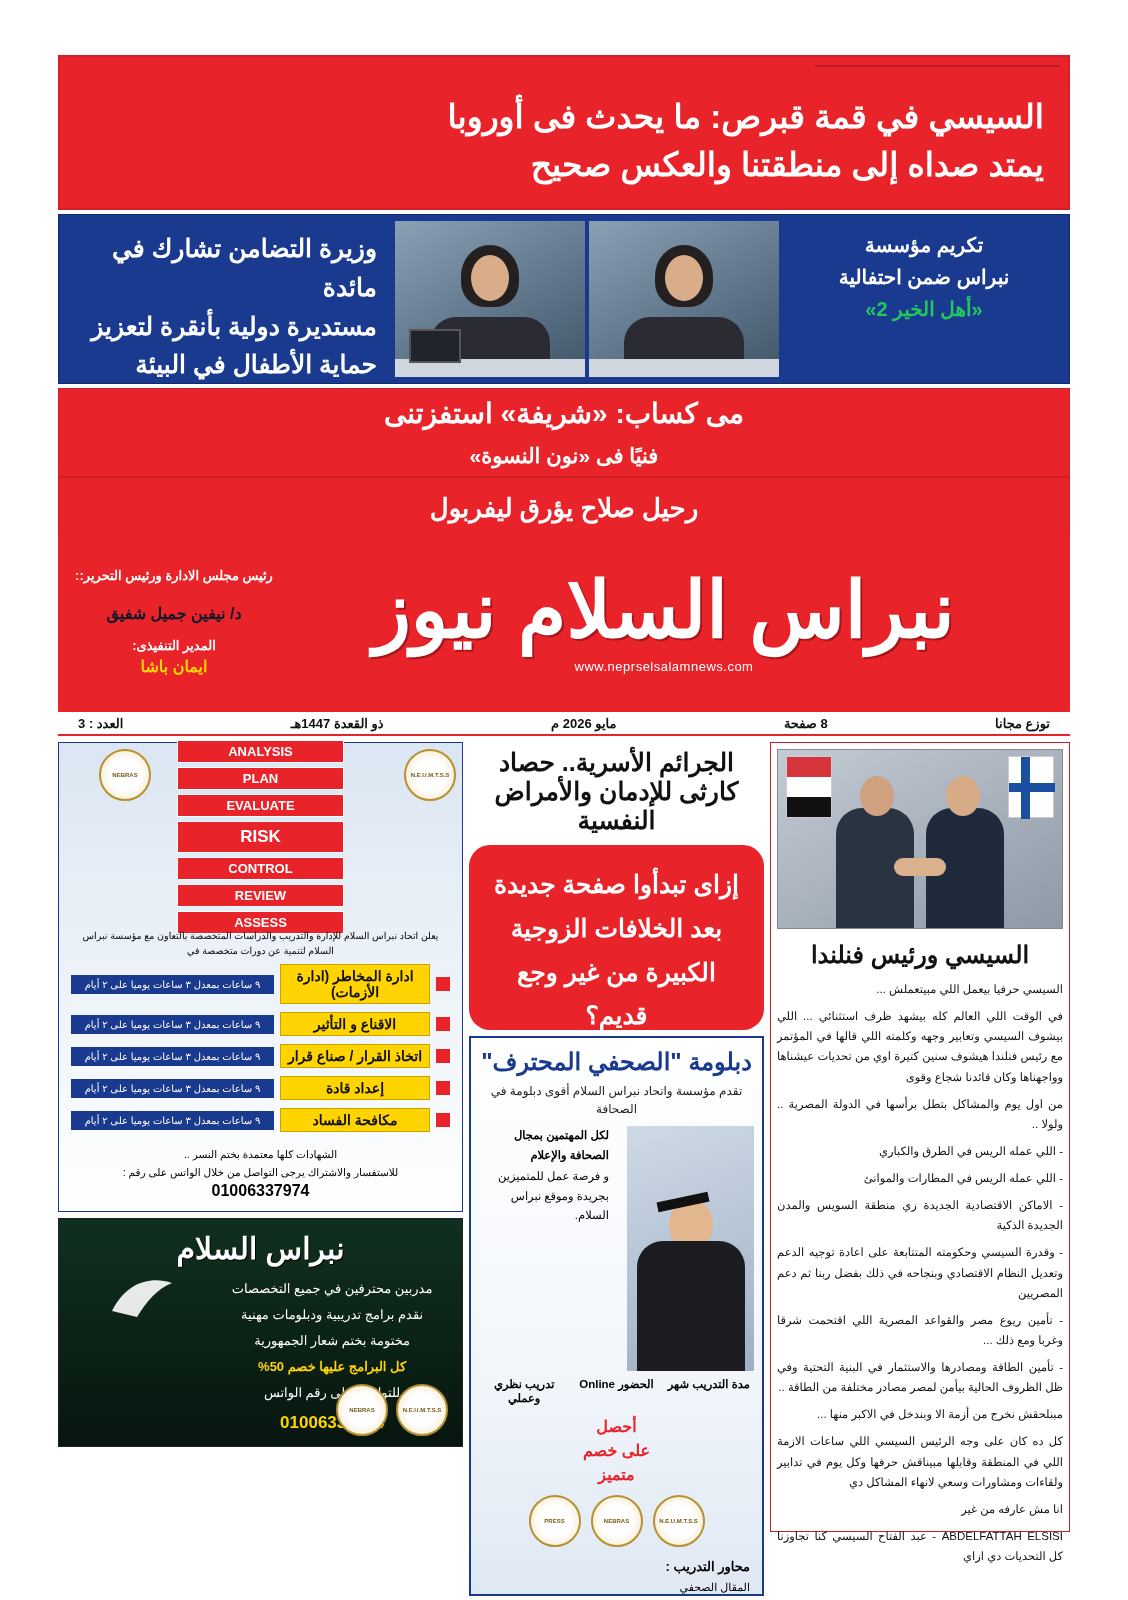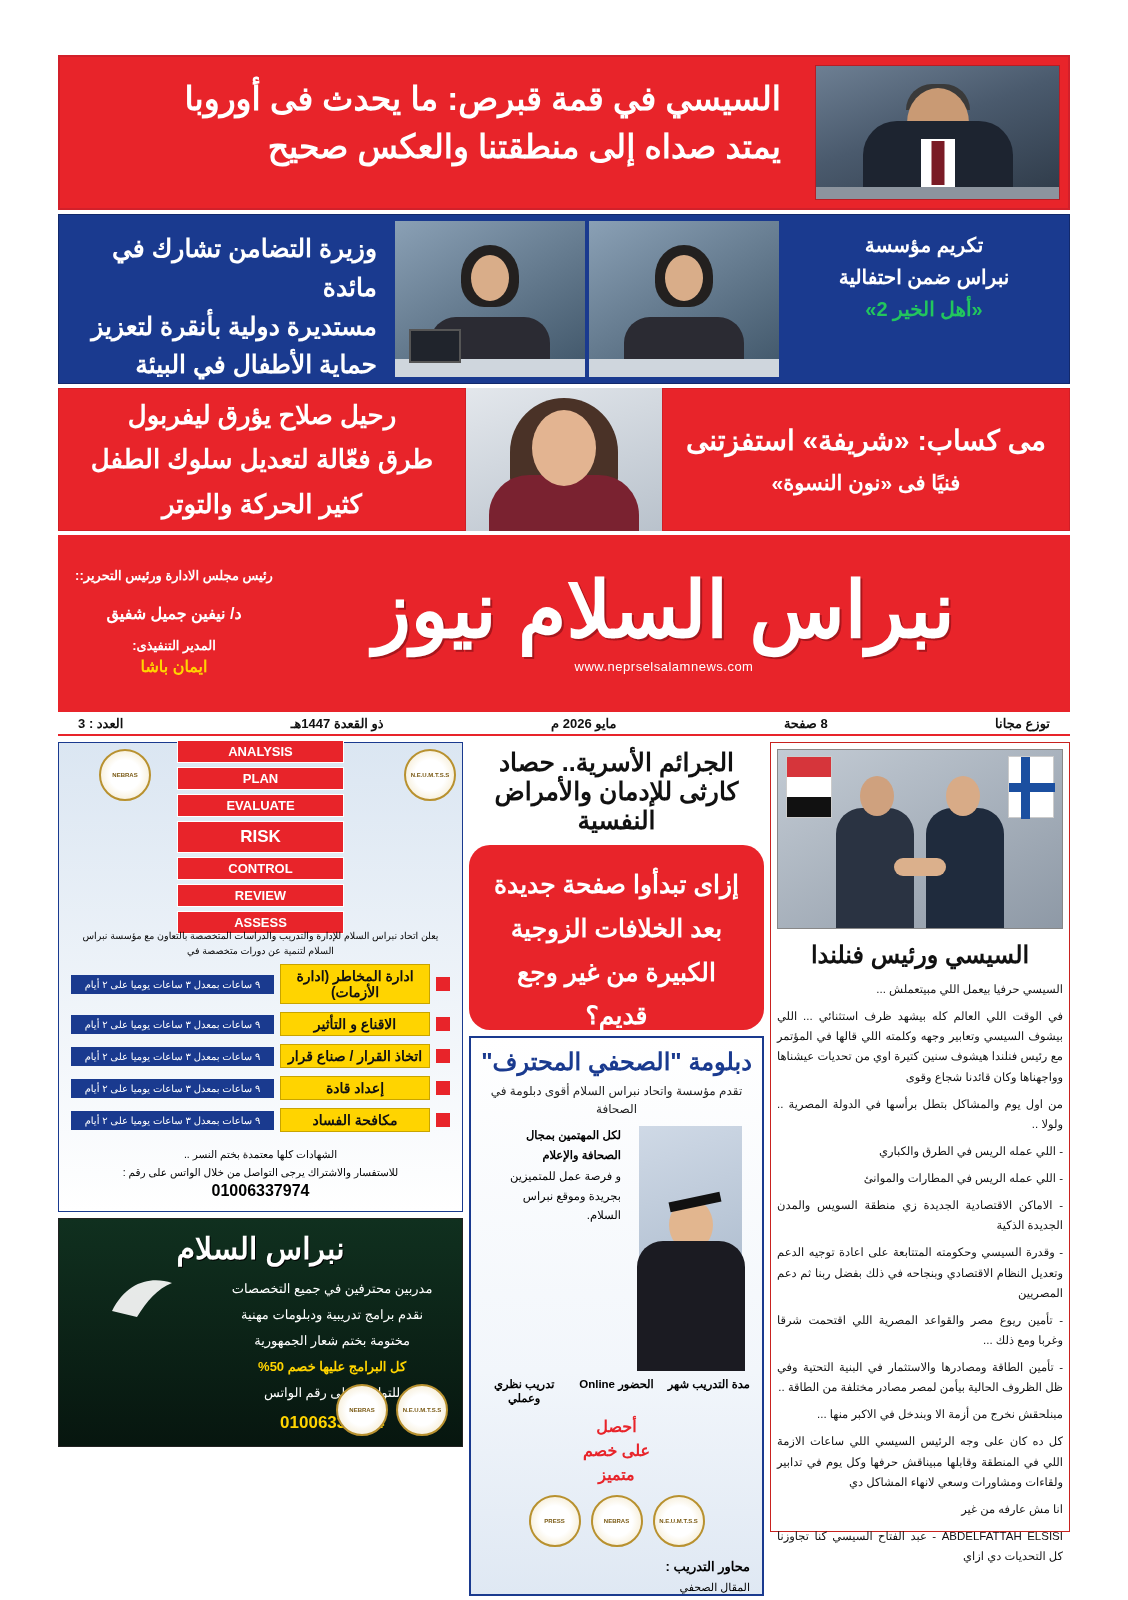--- a/index.html
+++ b/index.html
@@ -8,21 +8,21 @@
     background: #ffffff;
     font-family: "Liberation Sans", sans-serif;
     direction: rtl;
   }
   .page { width: 1128px; height: 1600px; padding: 55px 58px 20px 58px; position: relative; }
 
   
   .top-banner {
     display: flex; align-items: stretch;
     background: #e8242a; border: 2px solid #d2202a;
-    height: 155px; margin-bottom: 4px;
+    height: 155px; margin-bottom: 4px; flex-direction: column;
   }
   .top-banner .headline {
     flex: 1; color: #ffffff; font-weight: bold; font-size: 33px; line-height: 1.45;
     padding: 18px 24px 10px 14px; text-align: right;
   }
   .top-banner .photo {
     width: 245px; margin: 8px 8px 8px 10px;
     background: linear-gradient(160deg,#6d7f93 0%,#4a5a6d 45%,#2e3a48 100%);
     position: relative; overflow: hidden; border: 1px solid #b81d24;
   }
@@ -53,21 +53,21 @@
   .w-body { position:absolute;width:120px;height:60px;background:#2b2b33;border-radius:26px 26px 0 0;bottom:0;left:50%;transform:translateX(-50%); }
   .w-desk { position:absolute;bottom:0;left:0;right:0;height:18px;background:#cfd6dd; }
   .laptop { position:absolute;bottom:14px;left:14px;width:52px;height:34px;background:#20242c;border:2px solid #555; }
   .blue-strip .left-title {
     width: 290px; color: #ffffff; font-weight: bold; font-size: 20px; line-height: 1.6;
     padding: 14px 16px; text-align: center;
   }
   .blue-strip .left-title .yellow { color: #22c55e; }
 
   
-  .red-strip { display: flex; height: 143px; margin-bottom: 4px; }
+  .red-strip { display: flex; height: 143px; margin-bottom: 4px; flex-direction: column; }
   .red-strip .col {
     flex: 1; background: #e8242a; color: #fff; font-weight: bold;
     display: flex; flex-direction: column; justify-content: center;
     padding: 8px 18px; text-align: center; border: 1px solid #cf1f26;
   }
   .red-strip .col.rightcol { font-size: 26px; line-height: 1.7; }
   .red-strip .col.leftcol .l1 { font-size: 28px; margin-bottom: 14px; }
   .red-strip .col.leftcol .l2 { font-size: 21px; }
   .red-strip .center-photo {
     width: 196px; background: linear-gradient(160deg,#e3e7ec,#b9c2cc); position: relative; overflow: hidden;
@@ -77,21 +77,21 @@
   .g-body { position:absolute;width:150px;height:56px;background:#7a2230;border-radius:40px 40px 0 0;bottom:0;left:50%;transform:translateX(-50%);z-index:2; }
   .g-neck { position:absolute;width:26px;height:24px;background:#e3b491;bottom:50px;left:50%;transform:translateX(-50%);z-index:1; }
 
   
   .masthead {
     background: #e8242a; height: 175px; display: flex; align-items: center;
     padding: 6px 16px; position: relative; margin-bottom: 0;
   }
   .masthead .credits { width: 200px; text-align: center; color: #fff; font-size: 13px; line-height: 1.5; }
   .credits .lbl { font-weight: bold; }
-  .credits .nm { color: #ffffff; font-weight: bold; font-size: 16px; margin: 16px 0 10px; }
+  .credits .nm { color: #0f172a; font-weight: bold; font-size: 16px; margin: 16px 0 10px; }
   .credits .nm2 { color: #ffd400; font-weight: bold; font-size: 16px; }
   .masthead .logo-wrap { flex: 1; text-align: center; }
   .masthead .logo {
     color: #ffffff; font-weight: bold; font-size: 78px; letter-spacing: -1px; line-height: 1;
     text-shadow: 2px 2px 0 #a8161c;
   }
   .masthead .url { color: #ffffff; font-size: 13px; margin-top: 10px; letter-spacing: .5px; direction: ltr; }
 
   .meta-bar {
     background: #fff; border-top: 2px solid #e8242a; border-bottom: 2px solid #e8242a;
@@ -132,21 +132,21 @@
   .mid-red-box {
     background: #e8242a; color: #fff; font-weight: bold; font-size: 25px; line-height: 1.75;
     padding: 18px 14px; text-align: center; height: 185px; border-radius: 21px;
   }
   .diploma-ad {
     margin-top: 6px; border: 2px solid #1a3a8f; height: 560px; position: relative; overflow: hidden;
     background: linear-gradient(180deg,#ffffff 0%,#f2f6fb 60%,#dfe8f3 100%);
   }
   .dip-title { text-align: center; font-weight: bold; font-size: 24px; color: #1a3a8f; padding: 10px 6px 2px; }
   .dip-sub { text-align: center; font-size: 12px; color: #222; padding: 4px 10px 8px; line-height: 1.5; }
-  .dip-cols { display: flex; gap: 18px; padding: 0 20px; height: 245px; }
+  .dip-cols { display: flex; gap: 18px; padding: 0 8px; height: 245px; }
   .dip-left { width: 130px; font-size: 11.5px; line-height: 1.7; text-align: right; }
   .dip-left b { display: block; margin-bottom: 2px; }
   .dip-right { flex: 1; position: relative; background: linear-gradient(160deg,#cfd9e6,#9fb0c4); }
   .grad-body { position:absolute;bottom:0;left:50%;transform:translateX(-50%);width:108px;height:130px;background:#1b1b22;border-radius:26px 26px 0 0; }
   .grad-head { position:absolute;bottom:120px;left:50%;transform:translateX(-50%);width:44px;height:52px;background:#e2b68f;border-radius:50%; }
   .grad-hair { position:absolute;bottom:118px;left:50%;transform:translateX(-50%);width:58px;height:66px;background:#3a2a21;border-radius:50% 50% 40% 40%;z-index:-1; }
   .grad-cap { position:absolute;bottom:164px;left:30px;width:52px;height:10px;background:#111;transform:rotate(-12deg); }
   .dip-meta { display: flex; gap: 10px; padding: 6px 12px; font-size: 11.5px; font-weight: bold; }
   .dip-meta div { flex: 1; text-align: center; }
   .dip-offer { text-align: center; color: #e8242a; font-weight: bold; font-size: 16px; line-height: 1.5; padding: 4px; }

